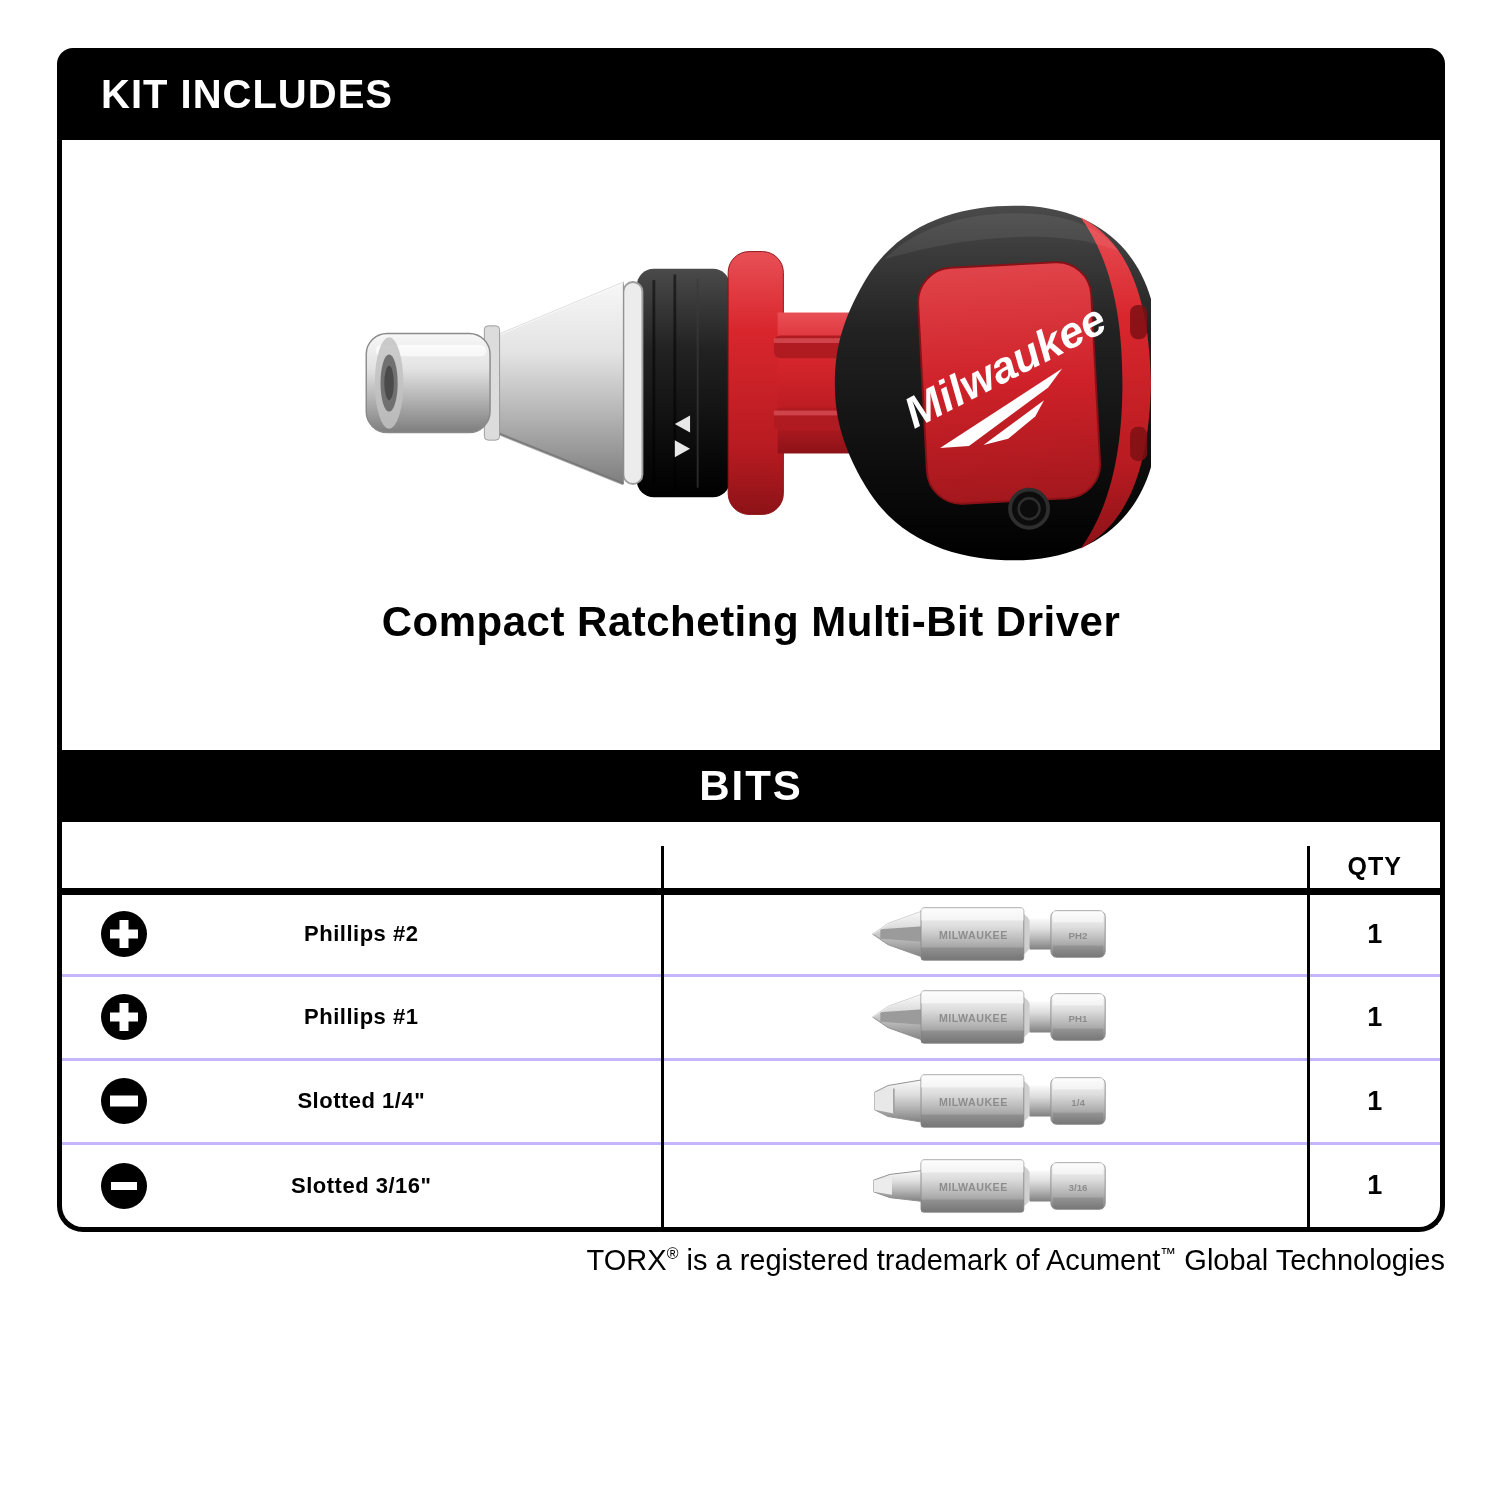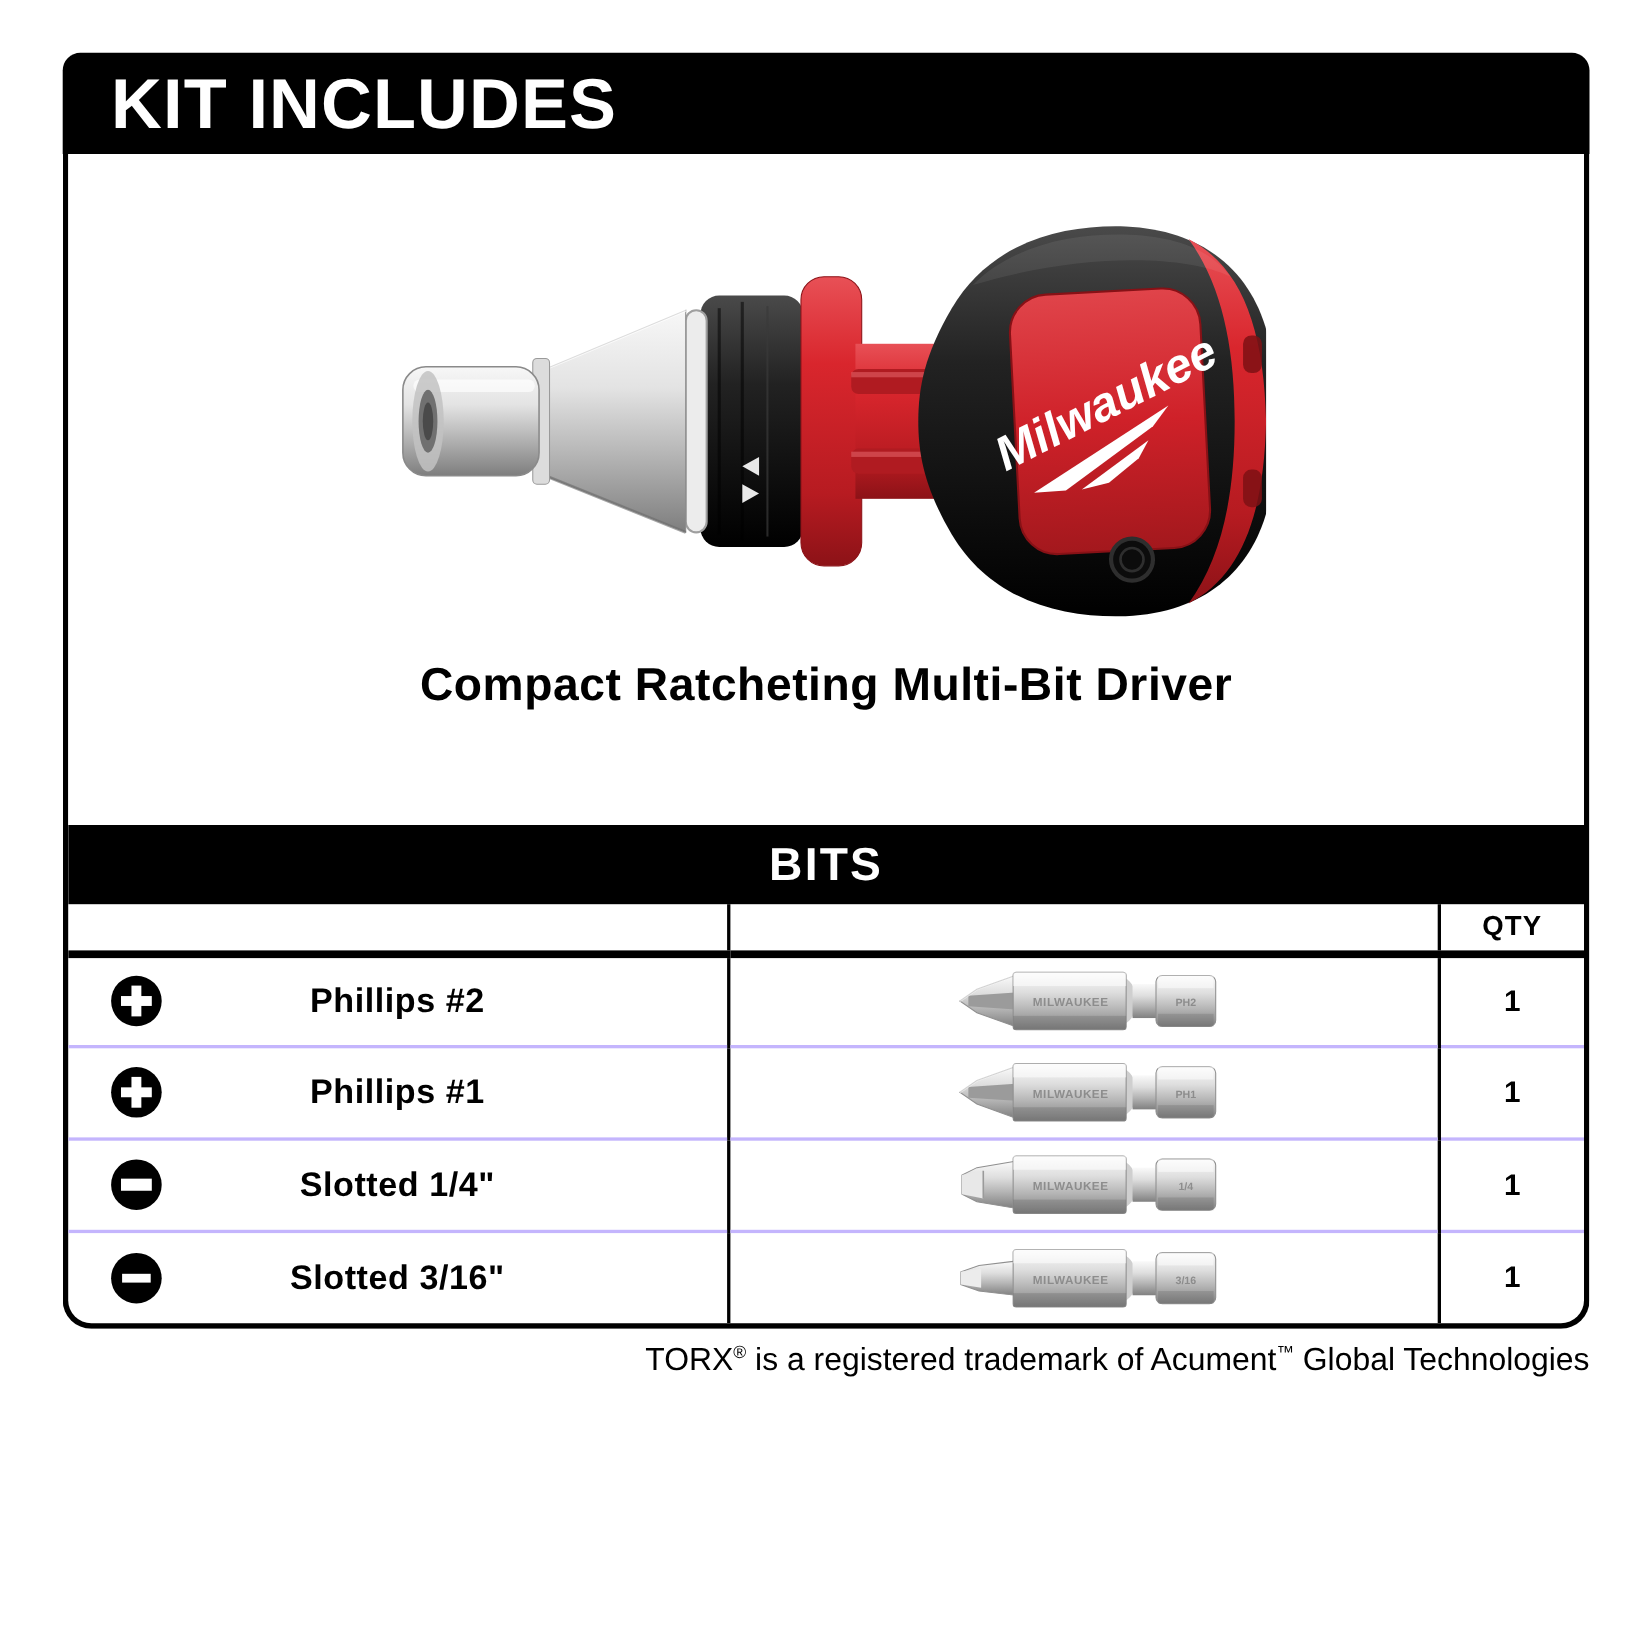--- a/index.html
+++ b/index.html
@@ -1,42 +1,42 @@
 <!DOCTYPE html>
 <html><head>
 <meta charset="utf-8">
 <style>
   html,body{margin:0;padding:0;background:#ffffff;}
   body{width:1500px;height:1500px;font-family:"Liberation Sans",sans-serif;color:#000;}
   .page{box-sizing:border-box;width:1500px;height:1500px;padding:48px 55px 0 57px;background:#fff;}
 
   .kit-header{height:92px;background:#000;border-radius:16px 16px 0 0;display:flex;align-items:center;padding-left:44px;box-sizing:border-box;}
-  .kit-header .title{color:#fff;font-size:64px;font-weight:bold;letter-spacing:1px;}
+  .kit-header .title{color:#fff;font-size:40px;font-weight:bold;letter-spacing:1px;}
 
   .content-box{border:5px solid #000;border-top:none;border-radius:0 0 26px 26px;overflow:hidden;background:#fff;}
 
   .product-section{height:610px;display:flex;flex-direction:column;align-items:center;background:#fff;}
   .driver-svg{margin-top:52px;width:800px;height:382px;}
   .caption{margin-top:24px;font-size:42px;font-weight:bold;letter-spacing:0.5px;}
 
   .bits-bar{height:72px;background:#000;color:#fff;display:flex;align-items:center;justify-content:center;font-size:42px;font-weight:bold;letter-spacing:2px;}
 
-  table.bits-table{width:100%;border-collapse:collapse;table-layout:fixed;}
+  table.bits-table{width:100%;border-collapse:collapse;table-layout:fixed;margin-top:24px;}
   .bits-table th,.bits-table td{border-left:3px solid #000;vertical-align:middle;padding:0;}
   .bits-table th:first-child,.bits-table td:first-child{border-left:none;}
   .bits-table thead tr{height:45px;}
   .bits-table thead th{border-bottom:7px solid #000;font-size:25px;font-weight:bold;letter-spacing:1px;text-align:center;}
   .bits-table tbody tr{height:84px;}
   .bits-table tbody td{border-top:3px solid #c4b5fd;}
   .bits-table tbody tr:first-child td{border-top:none;}
 
   .c-name{position:relative;}
   .type-icon{position:absolute;left:38px;top:50%;transform:translateY(-50%);width:48px;height:48px;}
   .type-icon svg{width:48px;height:48px;display:block;}
-  .name-label{display:block;text-align:center;font-size:31px;font-weight:bold;letter-spacing:0.5px;}
+  .name-label{display:block;text-align:center;font-size:22px;font-weight:bold;letter-spacing:0.5px;}
   .name-label sup{font-size:55%;vertical-align:super;}
 
   .c-img{text-align:center;}
   .bit-svg{width:252px;height:70px;vertical-align:middle;}
   .engrave{font-family:"Liberation Sans",sans-serif;font-size:11px;font-weight:bold;fill:#8a8a8a;opacity:0.95;letter-spacing:0.5px;}
   .engrave-sm{font-family:"Liberation Sans",sans-serif;font-size:10px;font-weight:bold;fill:#8a8a8a;opacity:0.95;}
 
   .c-qty{text-align:center;font-size:27px;font-weight:bold;}
 
   .footnote{margin-top:12px;text-align:right;font-size:29px;}

